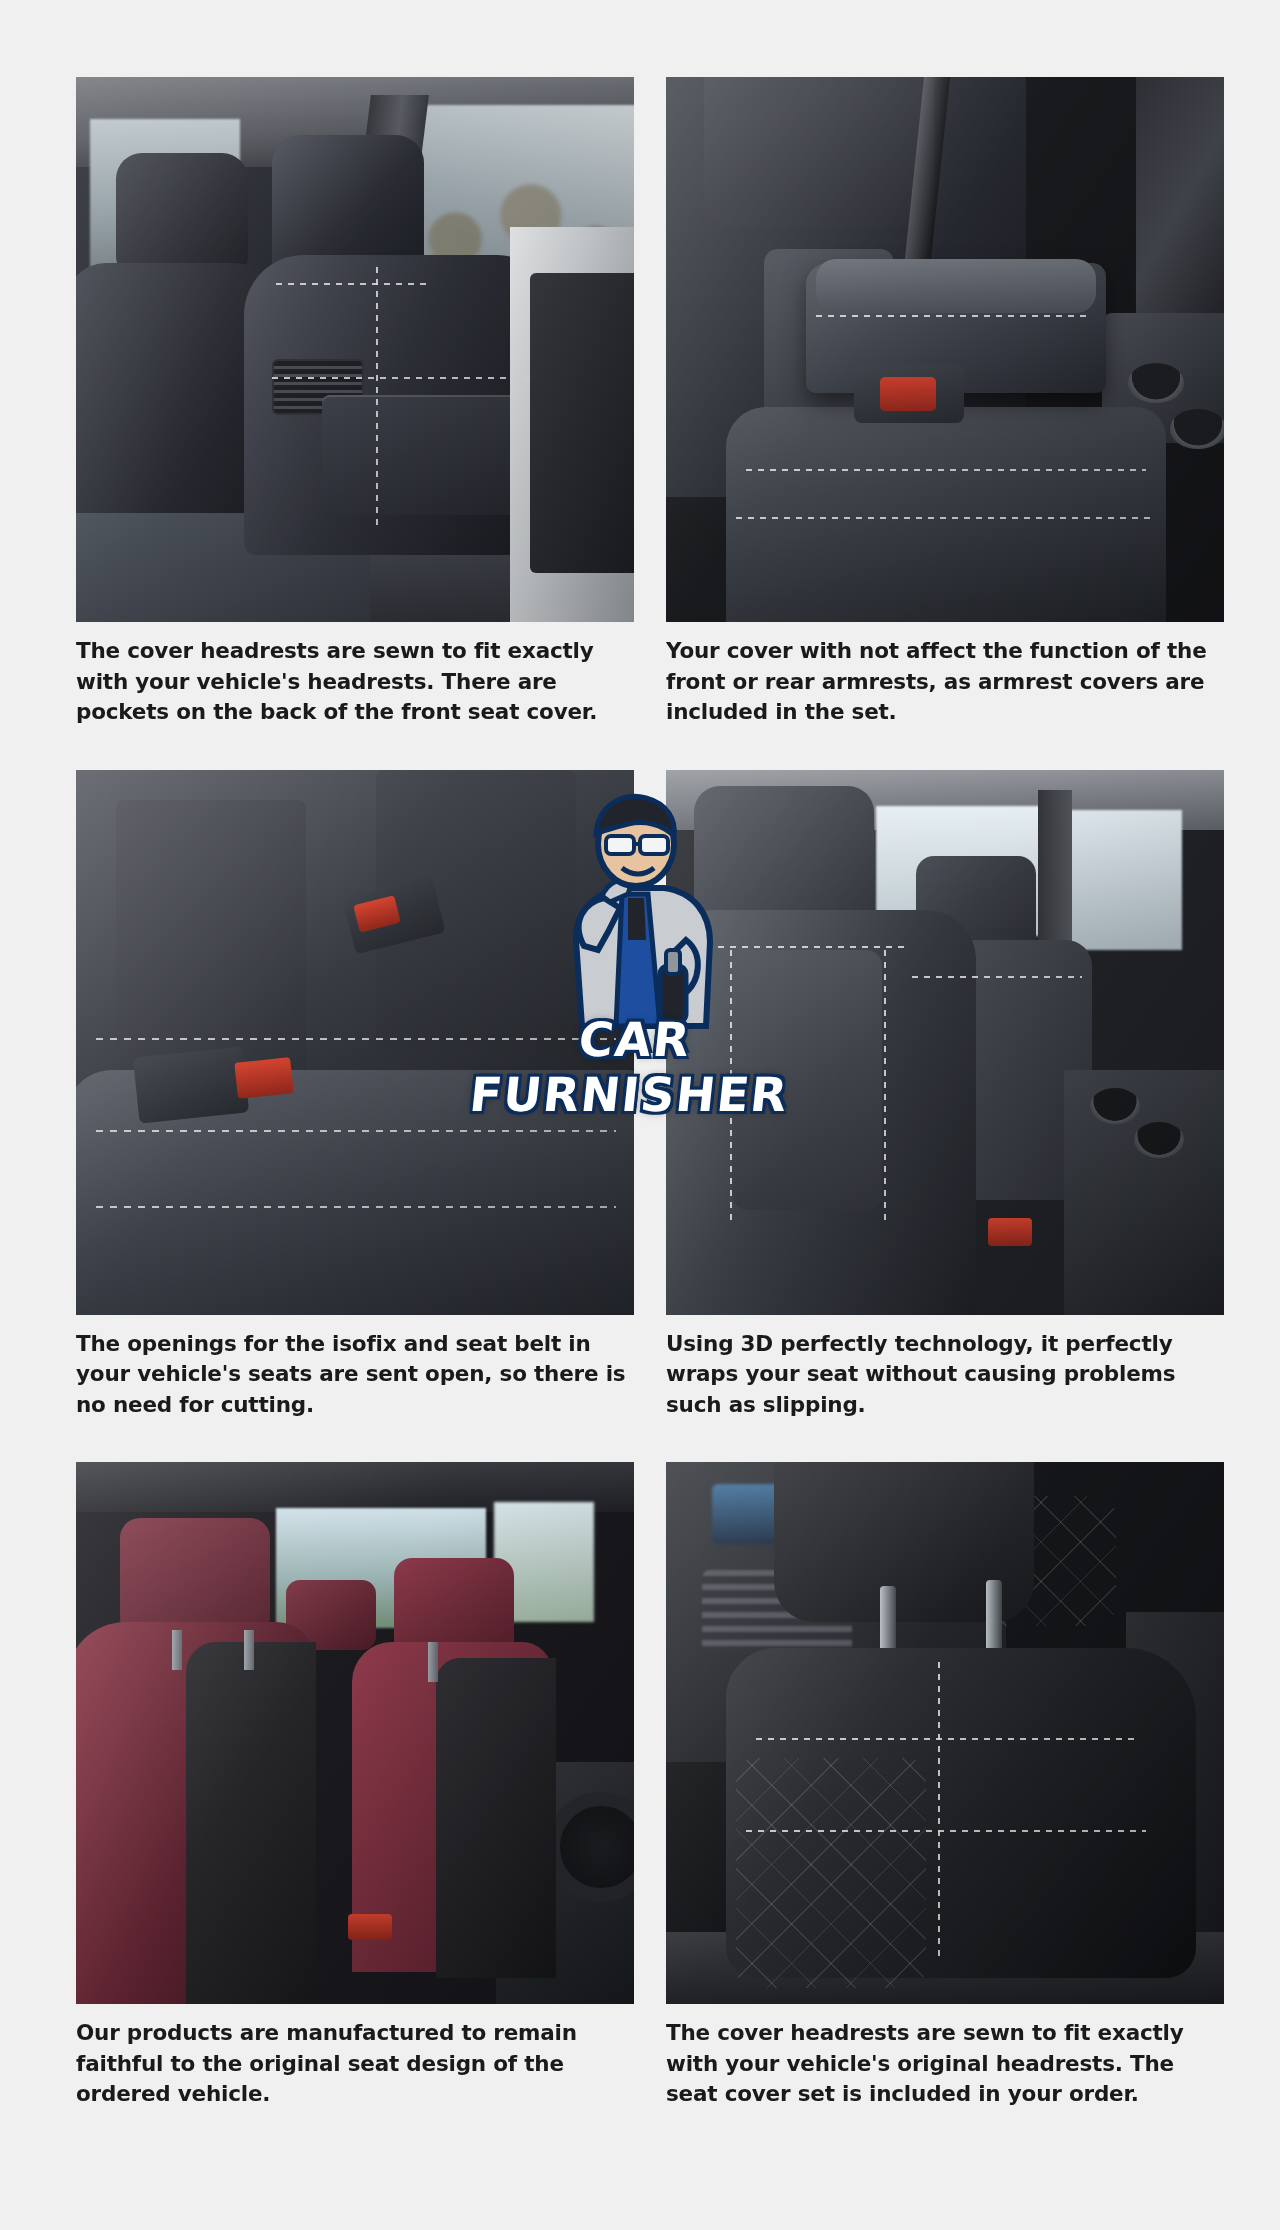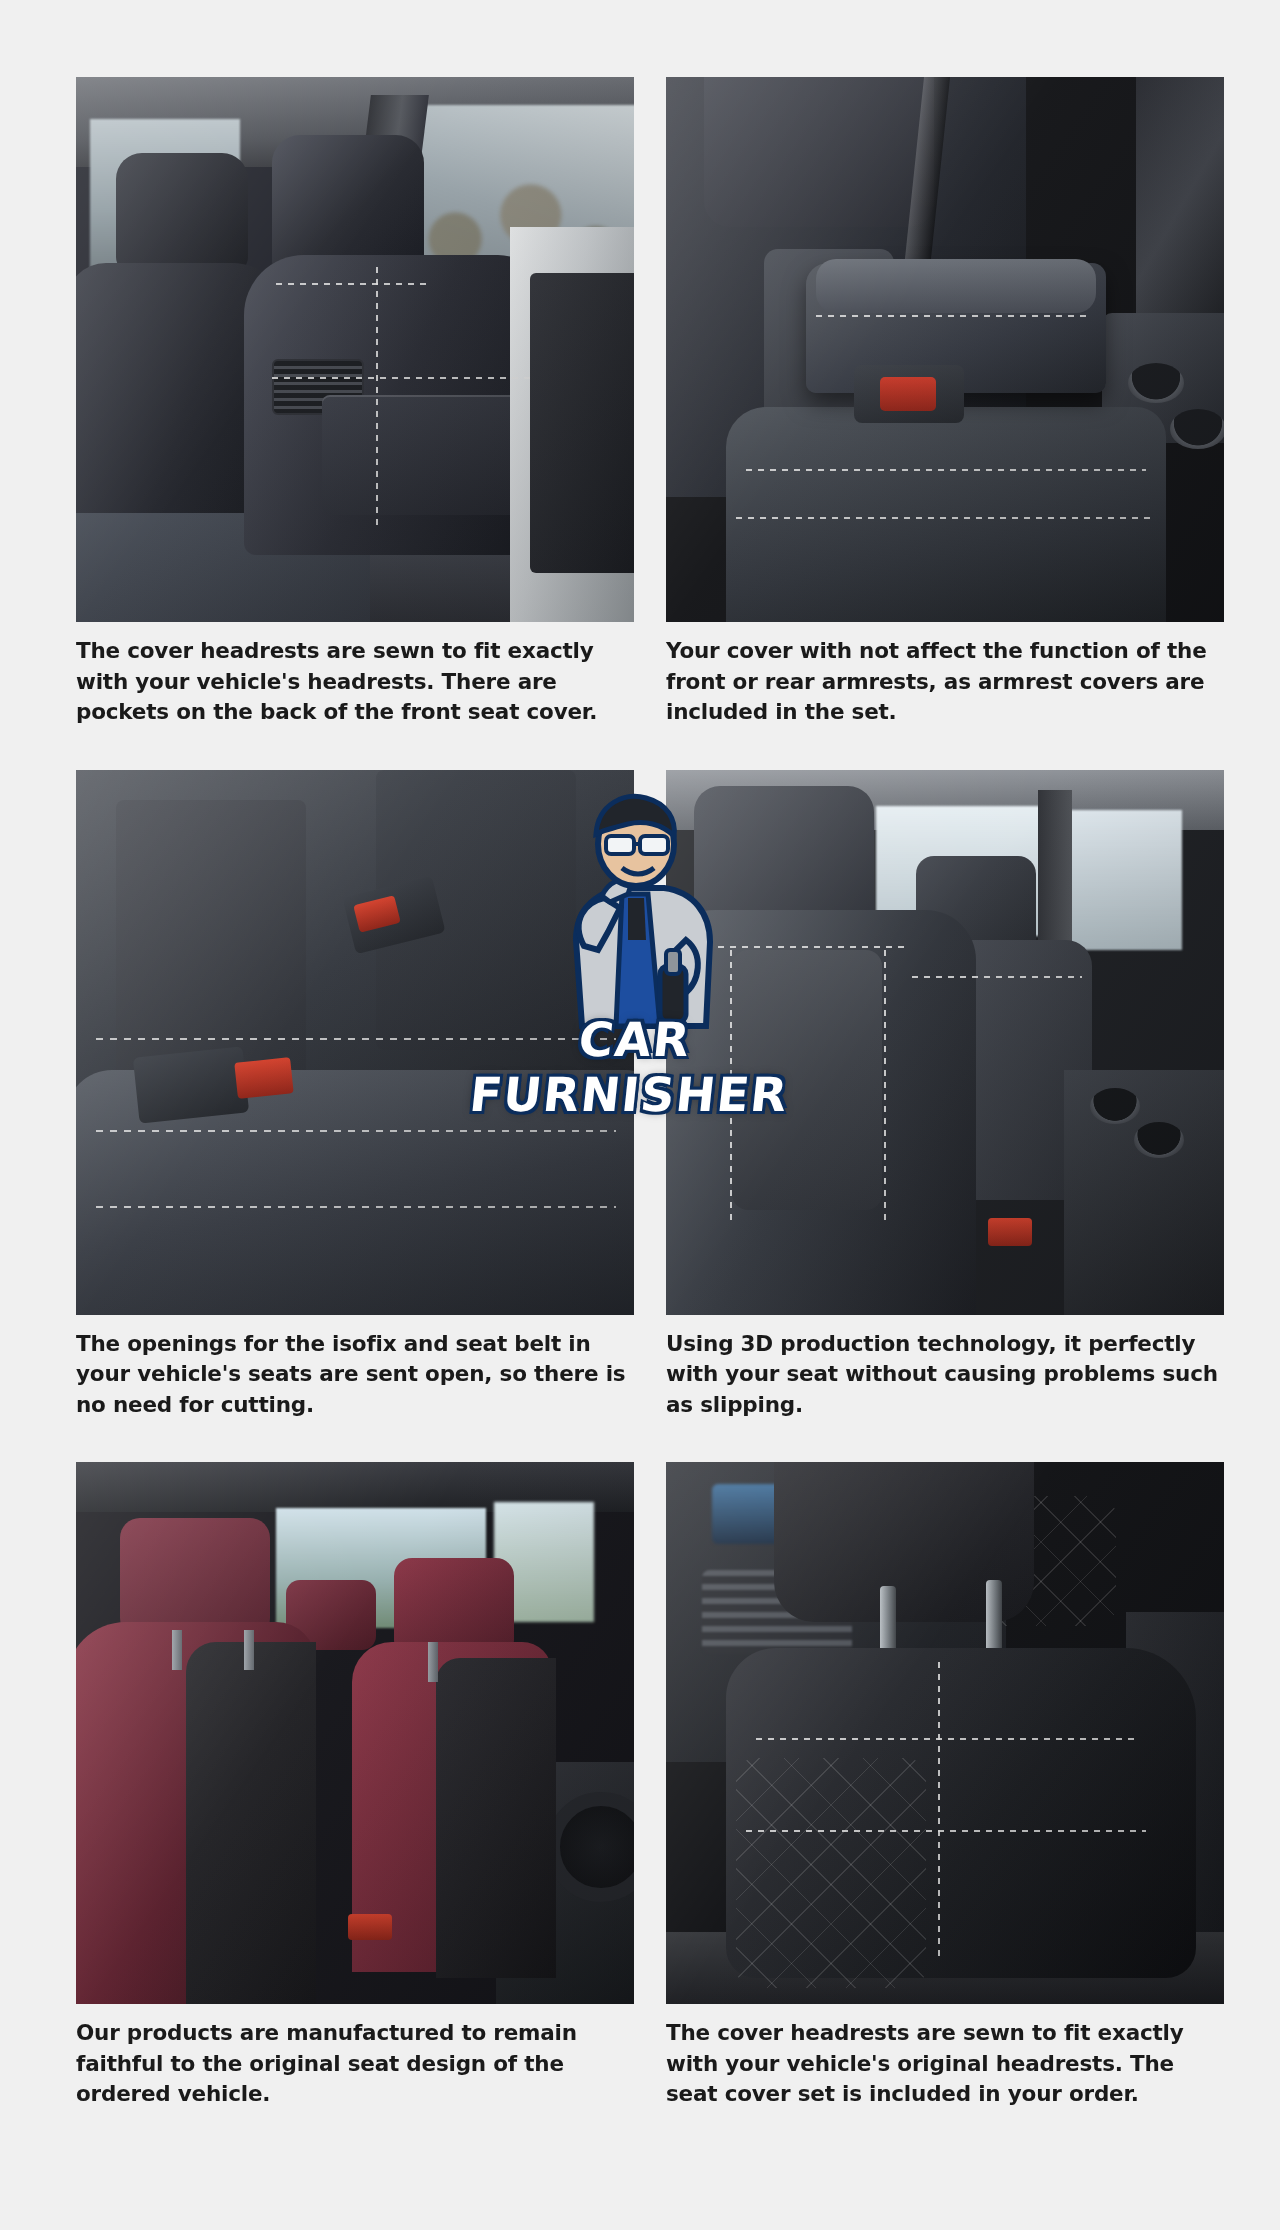--- a/index.html
+++ b/index.html
@@ -566,21 +566,21 @@
           <div class="hr-front"></div>
           <div class="seat-front"></div>
           <div class="suede-center"></div>
           <div class="red-latch"></div>
           <div class="stitch" style="left:40px;top:176px;width:200px;"></div>
           <div class="stitch v" style="left:64px;top:180px;height:270px;"></div>
           <div class="stitch v" style="left:218px;top:180px;height:270px;"></div>
           <div class="stitch" style="left:246px;top:206px;width:170px;"></div>
           <div class="sheen" style="left:0;top:0;width:100%;height:100%;"></div>
         </div>
-        <div class="caption">Using 3D production technology, it perfectly with your seat without causing problems such as slipping.</div>
+        <div class="caption">Using 3D perfectly technology, it perfectly wraps your seat without causing problems such as slipping.</div>
       </div>
 
     </div>
 
     <div class="row">
 
       <div class="cell">
         <div class="photo short" id="p5">
           <div class="roof"></div>
           <div class="win"></div>

